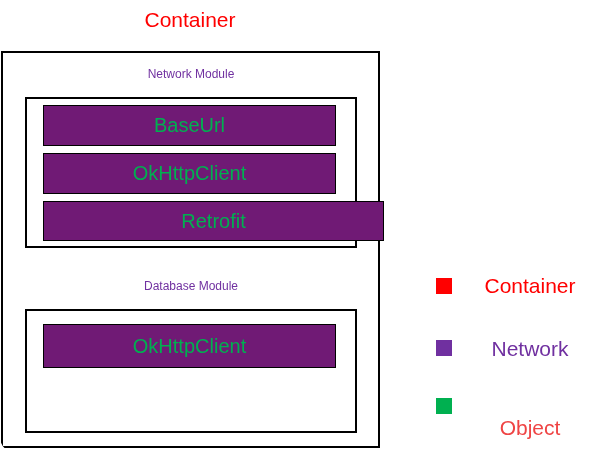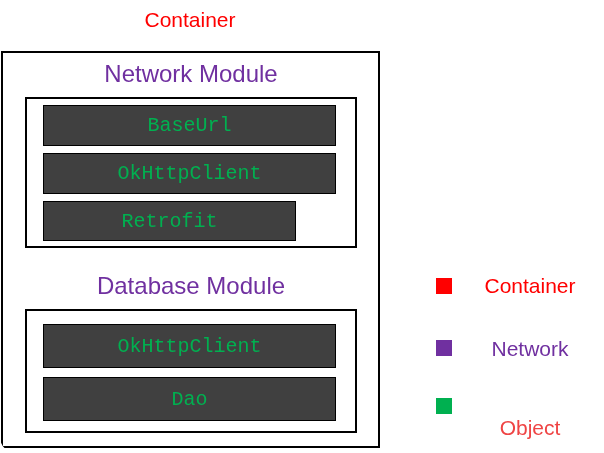--- a/index.html
+++ b/index.html
@@ -26,33 +26,32 @@
     border: 2px solid #000000;
     box-sizing: border-box;
     background: #ffffff;
   }
   .module-box {
     border: 2px solid #000000;
     box-sizing: border-box;
     background: #ffffff;
   }
   .module-label {
-    font-size: 24px;
+    font-size: 12px;
     text-align: center;
     line-height: 24px;
   }
   .object-box {
     border: 1.5px solid #000000;
     box-sizing: border-box;
-    background: #404040;
+    background: #701a75;
     display: flex;
     align-items: center;
     justify-content: center;
     font-size: 20px;
-    font-family: Liberation Mono, monospace;
   }
   .legend-swatch {
     width: 16px;
     height: 16px;
   }
   .legend-label {
     font-size: 21px;
     width: 140px;
     text-align: center;
     line-height: 25px;
@@ -70,33 +69,30 @@
   <div class="abs module-label" style="left: 25px; top: 62px; width: 332px; color: rgb(112, 48, 160);">Network Module</div>
 
   <div class="abs module-box" style="left:25px; top:97px; width:332px; height:151px;"></div>
 
   <div class="abs object-box" style="left:43px; top:105px; width:293px; height:41px;">
     <span style="color: rgb(0, 176, 80);">BaseUrl</span>
   </div>
   <div class="abs object-box" style="left:43px; top:153px; width:293px; height:41px;">
     <span style="color: rgb(0, 176, 80);">OkHttpClient</span>
   </div>
-  <div class="abs object-box" style="left:43px; top:201px; width:253px; height:40px;">
+  <div class="abs object-box" style="left:43px; top:201px; width:341px; height:40px;">
     <span style="color: rgb(0, 176, 80);">Retrofit</span>
   </div>
 
   <div class="abs module-label" style="left: 25px; top: 274px; width: 332px; color: rgb(112, 48, 160);">Database Module</div>
 
   <div class="abs module-box" style="left:25px; top:309px; width:332px; height:124px;"></div>
 
   <div class="abs object-box" style="left:43px; top:324px; width:293px; height:44px;">
     <span style="color: rgb(0, 176, 80);">OkHttpClient</span>
-  </div>
-  <div class="abs object-box" style="left:43px; top:377px; width:293px; height:44px;">
-    <span style="color: rgb(0, 176, 80);">Dao</span>
   </div>
 
   <div>
     <div class="abs legend-swatch" style="left: 436px; top: 278px; background-color: rgb(255, 0, 0);"></div>
     <div class="abs legend-label" style="left: 460px; top: 273px; color: rgb(255, 0, 0);">Container</div>
 
     <div class="abs legend-swatch" style="left: 436px; top: 340px; background-color: rgb(112, 48, 160);"></div>
     <div class="abs legend-label" style="left: 460px; top: 336px; color: rgb(112, 48, 160);">Network</div>
 
     <div class="abs legend-swatch" style="left: 436px; top: 398px; background-color: rgb(0, 176, 80);"></div>

